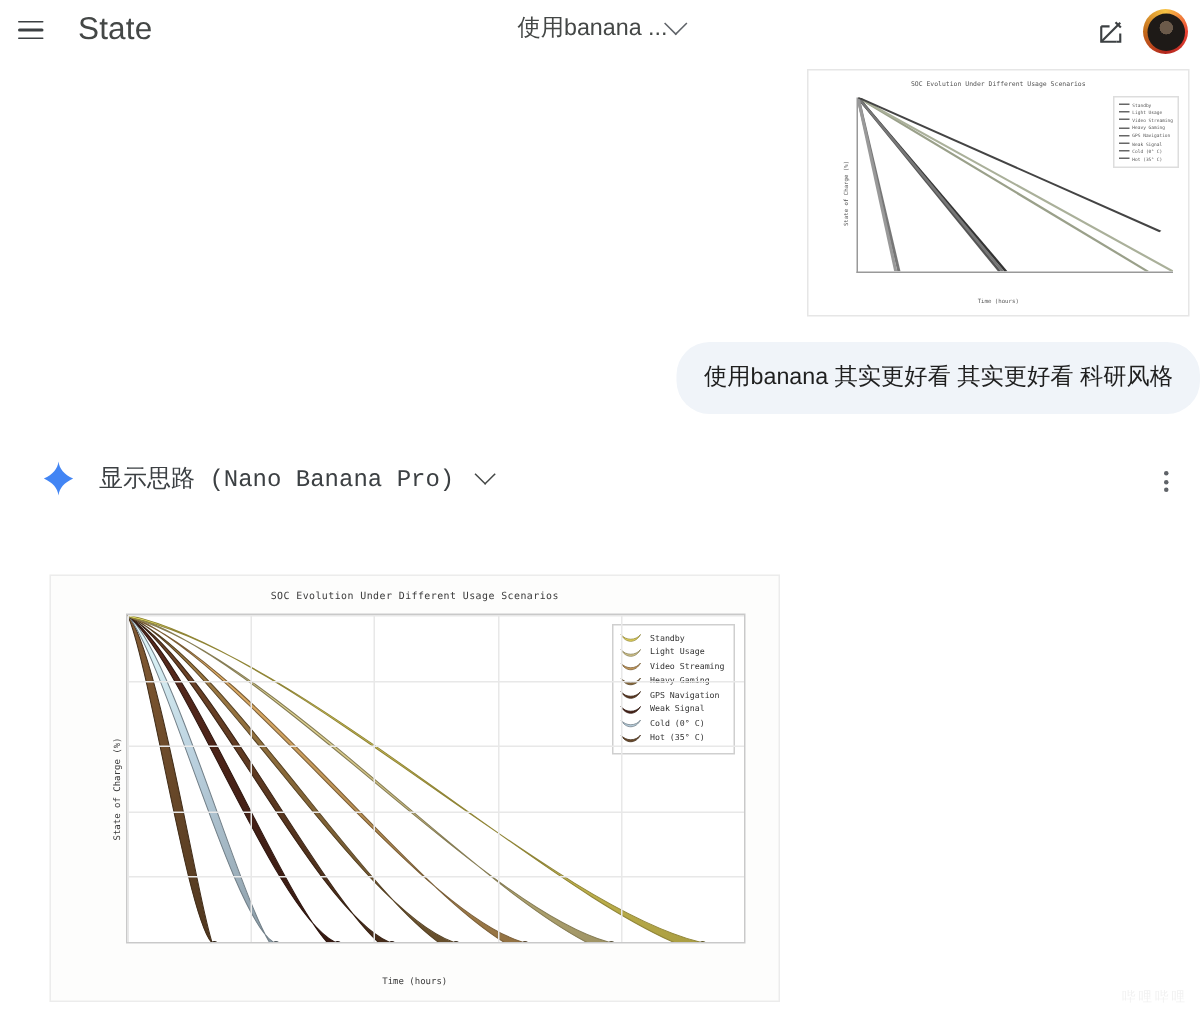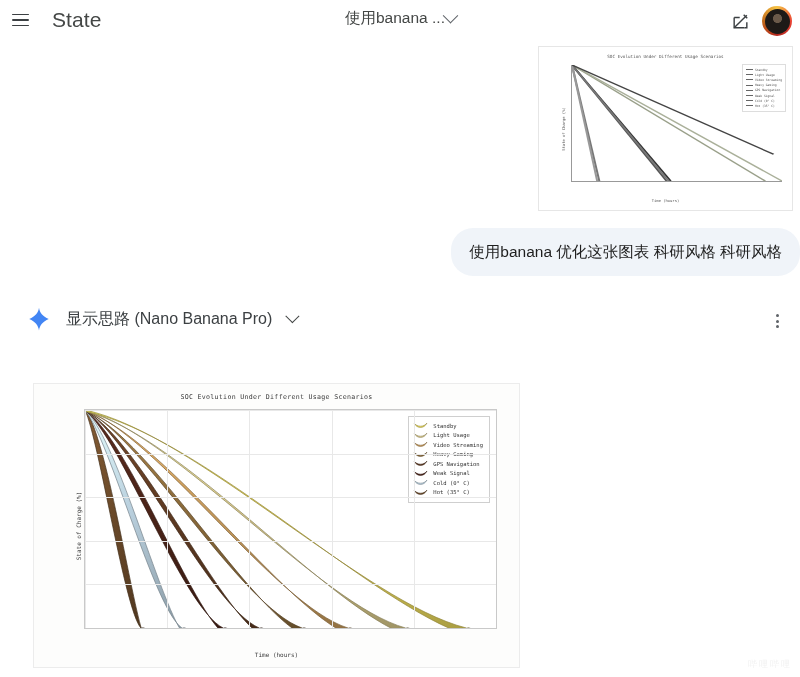--- a/index.html
+++ b/index.html
@@ -55,21 +55,21 @@
     position: absolute; right: 0px; top: 228px;
     max-width: 392px; padding: 13px 18px;
     background: #f0f4f9; border-radius: 22px;
     font-size: 15.5px; color: #1f1f1f; line-height: 1.45;
     white-space: nowrap;
   }
 
   
   .resp-head { position: absolute; left: 26px; top: 306px; display: flex; align-items: center; gap: 14px; }
   .spark { width: 26px; height: 26px; }
-  .resp-label { font-size: 16px; color: #3c4043; }
+  .resp-label { font-size: 16px; color: #3c4043; font-family: Liberation Mono, monospace; }
   .resp-chev { width: 10px; height: 10px; border-right: 1.9px solid #444746;
     border-bottom: 1.9px solid #444746; transform: rotate(45deg) translate(-1px,-3px); }
   .kebab { position: absolute; right: 14px; top: 312px; width: 18px; height: 18px;
     display: flex; flex-direction: column; align-items: center; justify-content: center; gap: 2.5px; cursor: pointer; }
   .kebab span { width: 3px; height: 3px; background: #5f6368; border-radius: 50%; }
 
   
   .mainchart {
     position: absolute; left: 33px; top: 383px; width: 487px; height: 285px;
     background: #fdfdfc; border: 1px solid #ececec;
@@ -181,21 +181,21 @@
             </div>
             <div style="display: flex; align-items: center; gap: 2px; height: 5.2px;">
               <span style="width: 7px; height: 1px; background: rgb(102, 102, 102); display: inline-block;"></span>
               <span style="font-family: &quot;DejaVu Sans Mono&quot;, monospace; font-size: 3px; color: rgb(85, 85, 85); white-space: nowrap;">Hot (35° C)</span>
             </div>
           </div>
       </div>
     </div>
   </div>
 
-  <div class="bubble">使用banana 优化这张图表 科研风格 科研风格</div>
+  <div class="bubble">使用banana 其实更好看 其实更好看 科研风格</div>
 
   <div class="resp-head">
     <span class="spark">
       <svg width="26" height="26" viewBox="0 0 24 24">
         <path d="M12 1.5c.6 4.6 3.4 7.9 9 10.5-5.6 2.6-8.4 5.9-9 10.5-.6-4.6-3.4-7.9-9-10.5 5.6-2.6 8.4-5.9 9-10.5z" fill="#4285f4"></path>
       </svg>
     </span>
     <span class="resp-label">显示思路 (Nano Banana Pro)</span>
     <span class="resp-chev"></span>
   </div>

